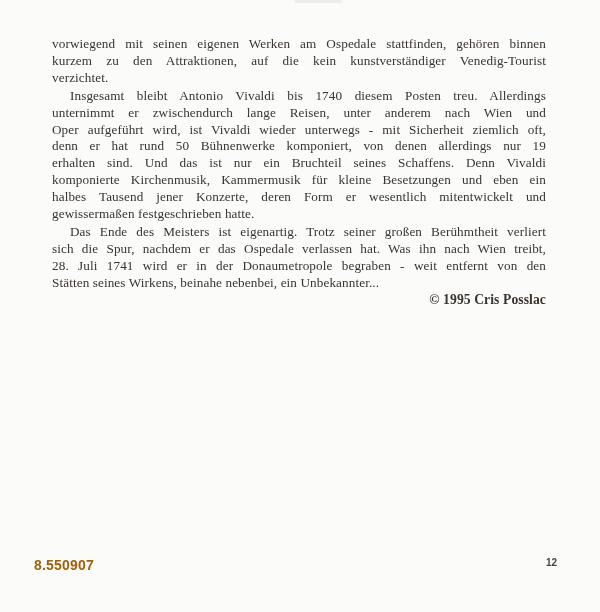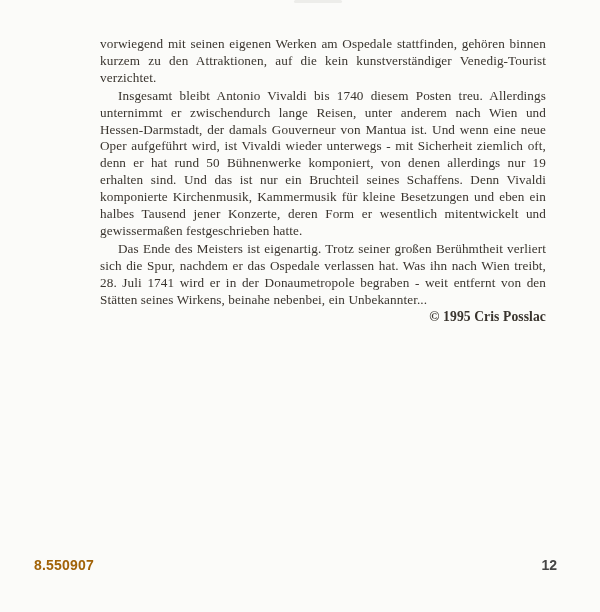--- a/index.html
+++ b/index.html
@@ -32,21 +32,20 @@
     font-size: 13.2px;
     line-height: 16.9px;
     letter-spacing: 0.1px;
   }
   .para { margin: 0; }
   .para + .para { margin-top: 1px; }
   .line {
     text-align: justify;
     text-align-last: justify;
     white-space: normal;
-    margin-left: 48px;
   }
   .line.last {
     text-align: right;
     text-align-last: left;
   }
   .line.indent {
     text-indent: 18px;
   }
   .copyright {
     text-align: right;
@@ -63,42 +62,41 @@
     font-size: 14px;
     color: #a16207;
     letter-spacing: 0.2px;
   }
   .page-number {
     position: absolute;
     right: 43px;
     top: 557px;
     font-family: "Liberation Sans", sans-serif;
     font-weight: bold;
-    font-size: 14px;
+    font-size: 10px;
     color: #454545;
   }
 </style>
 </head>
 <body>
 
 <div class="page">
 
   <div class="scan-artifact"></div>
 
   <div class="text-block">
     <div id="paragraphs">
         <div class="para">
           <div class="line">vorwiegend mit seinen eigenen Werken am Ospedale stattfinden, gehören binnen</div>
           <div class="line">kurzem zu den Attraktionen, auf die kein kunstverständiger Venedig-Tourist</div>
           <div class="line last">verzichtet.</div>
         </div>
         <div class="para">
           <div class="line indent">Insgesamt bleibt Antonio Vivaldi bis 1740 diesem Posten treu. Allerdings</div>
           <div class="line">unternimmt er zwischendurch lange Reisen, unter anderem nach Wien und</div>
-          <div class="line">Hessen-Darmstadt, der damals Gouverneur von Mantua ist. Und wenn eine neue</div>
           <div class="line">Oper aufgeführt wird, ist Vivaldi wieder unterwegs - mit Sicherheit ziemlich oft,</div>
           <div class="line">denn er hat rund 50 Bühnenwerke komponiert, von denen allerdings nur 19</div>
           <div class="line">erhalten sind. Und das ist nur ein Bruchteil seines Schaffens. Denn Vivaldi</div>
           <div class="line">komponierte Kirchenmusik, Kammermusik für kleine Besetzungen und eben ein</div>
           <div class="line">halbes Tausend jener Konzerte, deren Form er wesentlich mitentwickelt und</div>
           <div class="line last">gewissermaßen festgeschrieben hatte.</div>
         </div>
         <div class="para">
           <div class="line indent">Das Ende des Meisters ist eigenartig. Trotz seiner großen Berühmtheit verliert</div>
           <div class="line">sich die Spur, nachdem er das Ospedale verlassen hat. Was ihn nach Wien treibt,</div>

